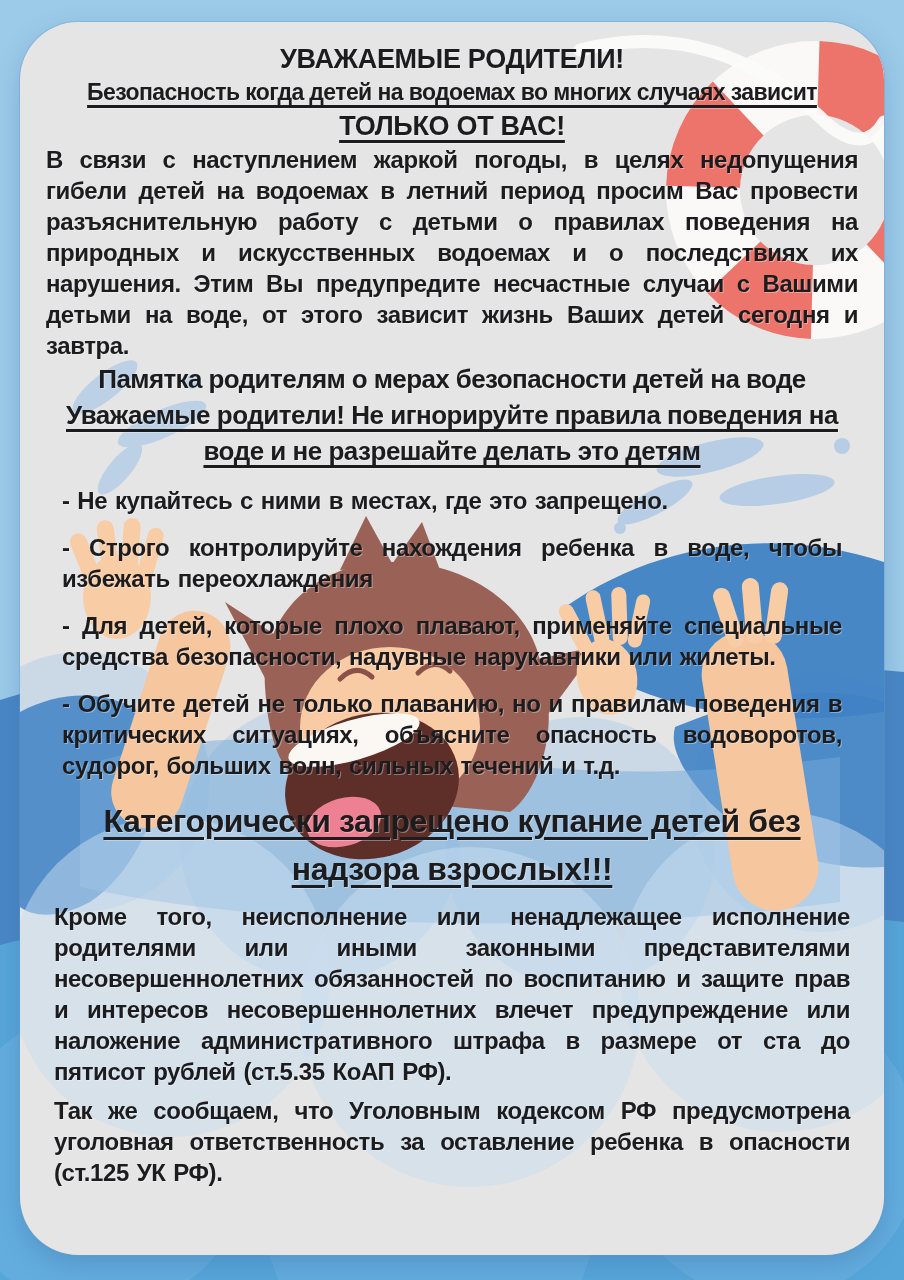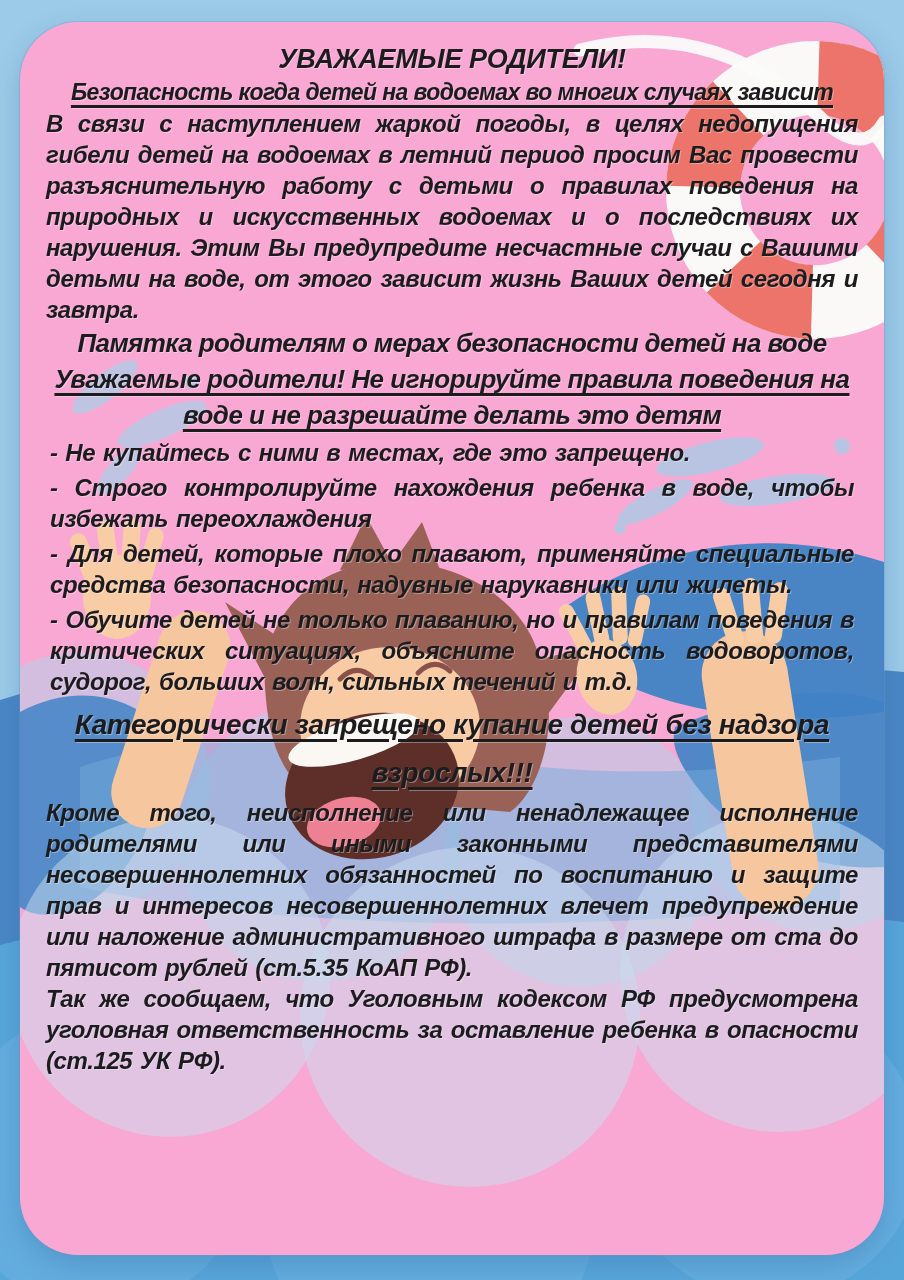--- a/index.html
+++ b/index.html
@@ -4,44 +4,43 @@
 <style>
   html,body{margin:0;padding:0;}
   body{
     width:904px;height:1280px;position:relative;overflow:hidden;
     background:#9ccbe9;
     font-family:"Liberation Sans","DejaVu Sans",sans-serif;
   }
   .bg-svg{position:absolute;left:0;top:0;width:904px;height:1280px;z-index:0;}
   .card{
     position:absolute;left:20px;top:22px;width:864px;height:1233px;
-    background:#f9a8d4;border-radius:58px;overflow:hidden;z-index:1;
+    background:#e5e5e5;border-radius:58px;overflow:hidden;z-index:1;
     box-shadow:0 0 0 1px rgba(110,155,200,.35),0 10px 26px rgba(50,95,150,.28);
-    font-style:italic;
   }
   .deco-svg{position:absolute;left:0;top:0;width:864px;height:1233px;z-index:0;}
   .content{
     position:absolute;inset:0;z-index:2;box-sizing:border-box;
     padding:20px 26px 14px 26px;
     color:#1c1c1e;font-weight:700;
     text-shadow:1px 1px 0 rgba(250,252,255,.35);
   }
   .content p,.content h1,.content h2,.content h3{margin:0;}
   .t-center{text-align:center;}
   .u{text-decoration:underline;text-decoration-thickness:3px;text-underline-offset:5px;}
   .title{font-size:27px;line-height:34px;letter-spacing:-0.3px;}
   .sub1{font-size:23px;line-height:32px;letter-spacing:-0.6px;white-space:nowrap;}
   .sub2{font-size:27px;line-height:36px;letter-spacing:-0.3px;}
   .body-t{font-size:24px;line-height:31px;letter-spacing:-0.4px;word-spacing:1.5px;
           text-align:justify;text-justify:inter-word;}
   .memo-title{font-size:26px;line-height:36px;letter-spacing:-0.6px;margin-top:4px;white-space:nowrap;}
   .memo-sub{font-size:26px;line-height:36px;letter-spacing:-0.5px;}
-  .rules p{margin:4px;}
-  .ban{font-size:28px;line-height:48px;letter-spacing:-0.4px;margin:30px 34px 26px 34px;}
-  .law p{margin:0;}
+  .rules p{margin:16px;}
+  .ban{font-size:32px;line-height:48px;letter-spacing:-0.4px;margin:30px 34px 26px 34px;}
+  .law p{margin:8px;}
 </style>
 </head>
 <body>
 
 <svg class="bg-svg" viewBox="0 0 904 1280" aria-hidden="true">
   <rect x="0" y="0" width="904" height="1280" fill="#9ccbe9"></rect>
   <path fill="#4a87c6" d="M0,700 Q130,658 280,684 Q430,710 580,682 Q740,655 904,672 L904,1280 L0,1280 Z"></path>
   <path fill="#57a6da" d="M0,945 Q150,905 320,932 Q490,958 650,930 Q790,908 904,922 L904,1280 L0,1280 Z"></path>
   <circle cx="100" cy="1160" r="150" fill="#7cbbe6" opacity="0.35"></circle>
   <circle cx="430" cy="1215" r="165" fill="#7cbbe6" opacity="0.35"></circle>
@@ -131,20 +130,21 @@
     <g transform="translate(795 168) rotate(24)">
       <circle r="112" fill="none" stroke="#fbf9f7" stroke-width="74"></circle>
       <circle r="112" fill="none" stroke="#ec746b" stroke-width="74" stroke-dasharray="87.96 87.96" stroke-dashoffset="43.98"></circle>
     </g>
     <path d="M560,28 C660,2 740,38 800,95 C830,125 852,122 864,100" fill="none" stroke="#fbfbfa" stroke-width="13" stroke-linecap="round" opacity="0.95"></path>
   </svg>
 
   <div class="content">
     <h1 class="title t-center">УВАЖАЕМЫЕ РОДИТЕЛИ!</h1>
     <h2 class="sub1 t-center u">Безопасность когда детей на водоемах во многих случаях зависит</h2>
+    <h2 class="sub2 t-center u">ТОЛЬКО ОТ ВАС!</h2>
 
     <p class="body-t">В связи с наступлением жаркой погоды, в целях недопущения гибели детей на водоемах в летний период просим Вас провести разъяснительную работу с детьми о правилах поведения на природных и искусственных водоемах и о последствиях их нарушения. Этим Вы предупредите несчастные случаи с Вашими детьми на воде, от этого зависит жизнь Ваших детей сегодня и завтра.</p>
 
     <h3 class="memo-title t-center">Памятка родителям о мерах безопасности детей на воде</h3>
     <h3 class="memo-sub t-center u">Уважаемые родители! Не игнорируйте правила поведения на воде и не разрешайте делать это детям</h3>
 
     <div class="rules">
       <p class="body-t">-  Не купайтесь с ними в местах, где это запрещено.</p>
       <p class="body-t">-  Строго контролируйте нахождения ребенка в воде, чтобы избежать переохлаждения</p>
       <p class="body-t">-  Для детей, которые плохо плавают, применяйте специальные средства безопасности, надувные нарукавники или жилеты.</p>

